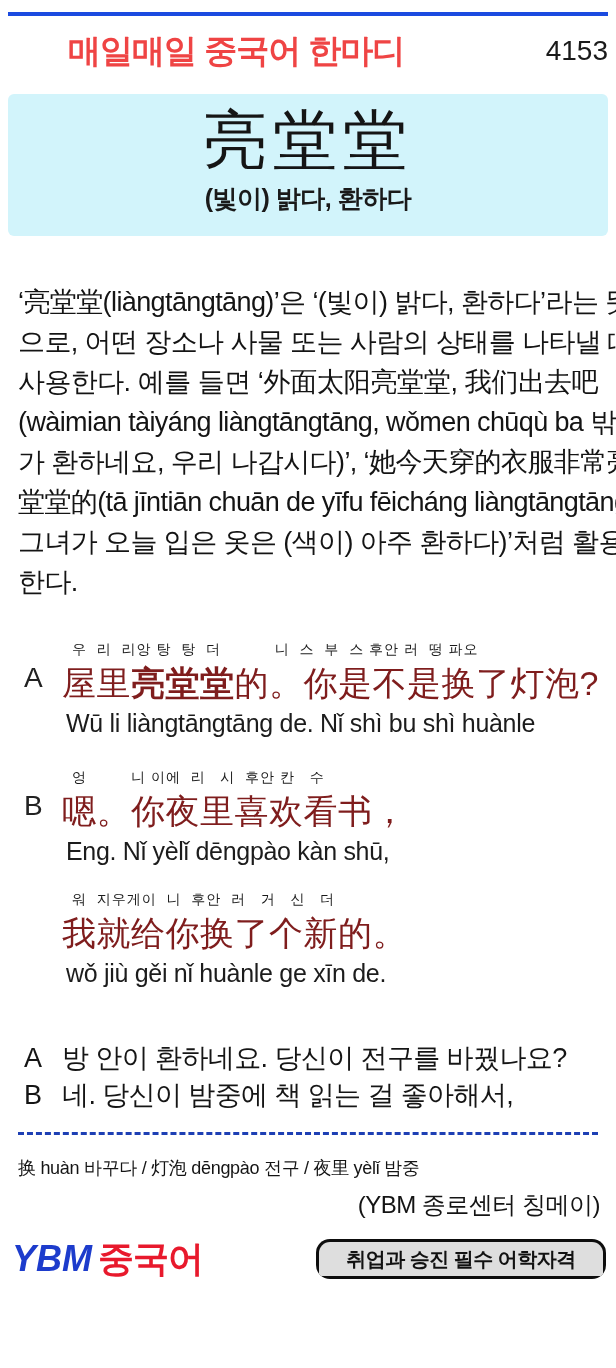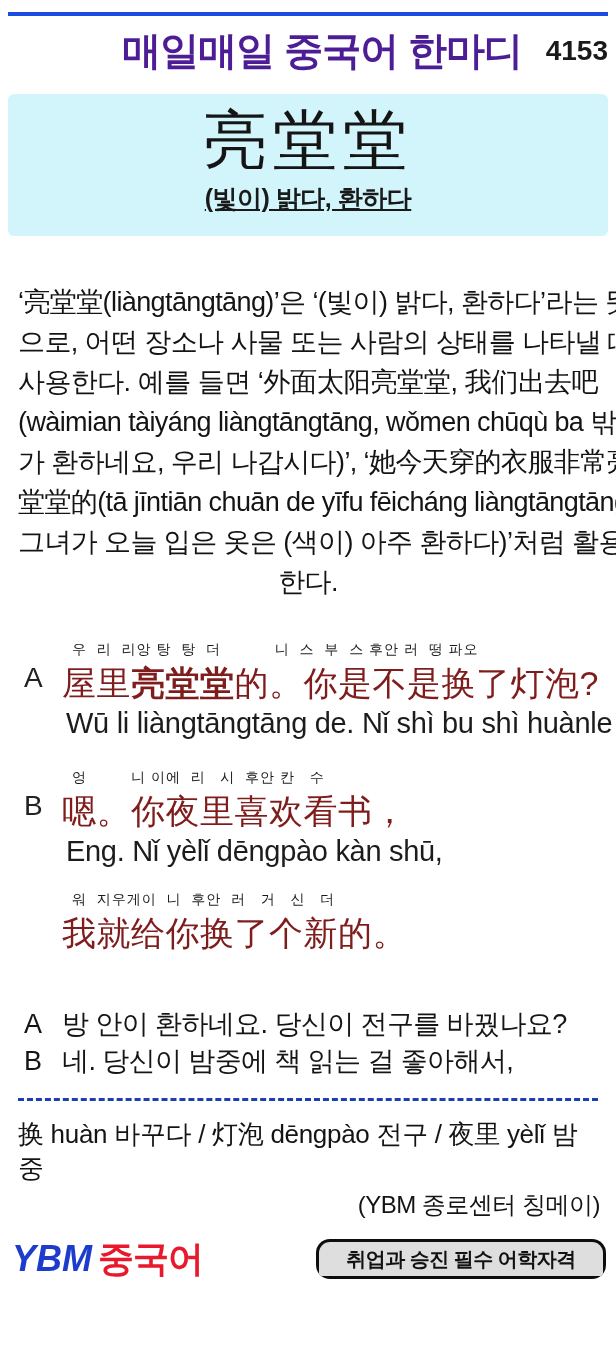--- a/index.html
+++ b/index.html
@@ -4,43 +4,43 @@
 <style>
   html,body{margin:0;padding:0;background:#ffffff;}
   body{
     width:616px;height:1368px;overflow:hidden;
     font-family:"Liberation Sans","DejaVu Sans",sans-serif;
     color:#111;position:relative;
   }
   .top-rule{margin:12px 8px 0 8px;height:4px;background:#1b4be0;}
   .header{display:flex;align-items:flex-end;margin:14px 8px 0 8px;}
   .header .spacer-l{width:60px;}
-  .page-title{flex:1;text-align:right;font-size:39px;font-weight:800;color:#4c1d95;letter-spacing:-1px;line-height:42px;}
-  .issue-no{width:86px;text-align:right;font-size:28px;font-weight:700;color:#1a1a1a;line-height:42px;}
+  .page-title{flex:1;text-align:left;font-size:33px;font-weight:800;color:#ef4444;letter-spacing:-1px;line-height:42px;}
+  .issue-no{width:86px;text-align:right;font-size:28px;font-weight:400;color:#1a1a1a;line-height:42px;}
   .hero{margin:22px 8px 0 8px;height:132px;background:#d2f4fb;border-radius:6px;text-align:center;padding-top:10px;box-sizing:content-box;}
   .hero-hanzi{font-family:"Liberation Serif","DejaVu Serif",serif;font-size:64px;font-weight:500;line-height:74px;color:#151515;letter-spacing:6px;}
-  .hero-meaning{font-size:25px;font-weight:600;color:#1a1a1a;margin-top:4px;letter-spacing:-0.5px;text-decoration:underline;}
+  .hero-meaning{font-size:25px;font-weight:600;color:#1a1a1a;margin-top:4px;letter-spacing:-0.5px;}
   .para{margin:46px 18px 0 18px;font-size:27px;line-height:40px;color:#141414;letter-spacing:-0.6px;}
   .para .jline{text-align:justify;text-align-last:justify;white-space:nowrap;}
-  .para .lline{text-align:center;}
+  .para .lline{text-align:left;}
   .dialogue{margin:36px 0 0 24px;}
   .dlg-block{display:flex;}
   .dlg-label{width:38px;font-size:28px;color:#222;padding-top:24px;flex:none;}
   .dlg-body{flex:1;}
   .ruby{font-size:14px;color:#1a1a1a;white-space:pre;line-height:22px;letter-spacing:1px;padding-left:10px;}
   .zh{font-size:34px;font-weight:500;line-height:46px;color:#7f1d1d;letter-spacing:0.5px;}
   .zh .hl{font-weight:800;}
-  .pinyin{font-size:29px;line-height:34px;color:#1c1c1c;letter-spacing:-0.3px;padding-left:4px;}
+  .pinyin{font-size:25px;line-height:34px;color:#1c1c1c;letter-spacing:-0.3px;padding-left:4px;}
   .gap-b1{margin-top:26px;}
   .gap-b2{margin-top:20px;}
   .trans{margin:50px 0 0 24px;font-size:27px;line-height:37px;color:#151515;letter-spacing:-0.6px;}
   .trans-row{display:flex;}
   .trans-label{width:38px;flex:none;}
   .divider{margin:18px 18px 0 18px;border-top:3px dashed #1d3fb4;}
-  .vocab{margin:16px 18px 0 18px;font-size:26px;color:#141414;letter-spacing:-0.3px;line-height:34px;}
+  .vocab{margin:16px 18px 0 18px;font-size:18px;color:#141414;letter-spacing:-0.3px;line-height:34px;}
   .credit{margin:4px 16px 4px 0;text-align:right;font-size:24px;color:#141414;letter-spacing:-0.5px;}
   .footer{display:flex;justify-content:space-between;align-items:flex-start;margin:18px 10px 0 12px;}
   .brand-line{font-size:36px;font-weight:800;line-height:40px;letter-spacing:-1px;}
   .brand-ybm{color:#1d3ccc;font-style:italic;letter-spacing:0;}
   .brand-ko{color:#e8192c;margin-left:6px;}
   .tsc-badge{width:290px;background:#0d0d0d;border-radius:14px;overflow:hidden;padding:3px;box-sizing:border-box;}
   .tsc-top{background:#dedede;border-radius:11px 11px 0 0;height:34px;display:flex;align-items:center;justify-content:center;
            font-size:20px;font-weight:700;color:#111;letter-spacing:-0.5px;}
 </style>
 </head>
@@ -88,20 +88,21 @@
       <div class="zh">嗯。你夜里喜欢看书，</div>
       <div class="pinyin">Eng. Nǐ yèlǐ dēngpào kàn shū,</div>
     </div>
   </div>
 
   <div class="dlg-block gap-b2">
     <div class="dlg-label"></div>
     <div class="dlg-body">
       <div class="ruby">워  지우게이  니  후안  러   거   신   더</div>
       <div class="zh">我就给你换了个新的。</div>
+      <div class="pinyin">wǒ jiù gěi nǐ huànle ge xīn de.</div>
     </div>
   </div>
 
 </div>
 
 <div class="trans">
   <div class="trans-row">
     <div class="trans-label">A</div>
     <div>방 안이 환하네요. 당신이 전구를 바꿨나요?</div>
   </div>

